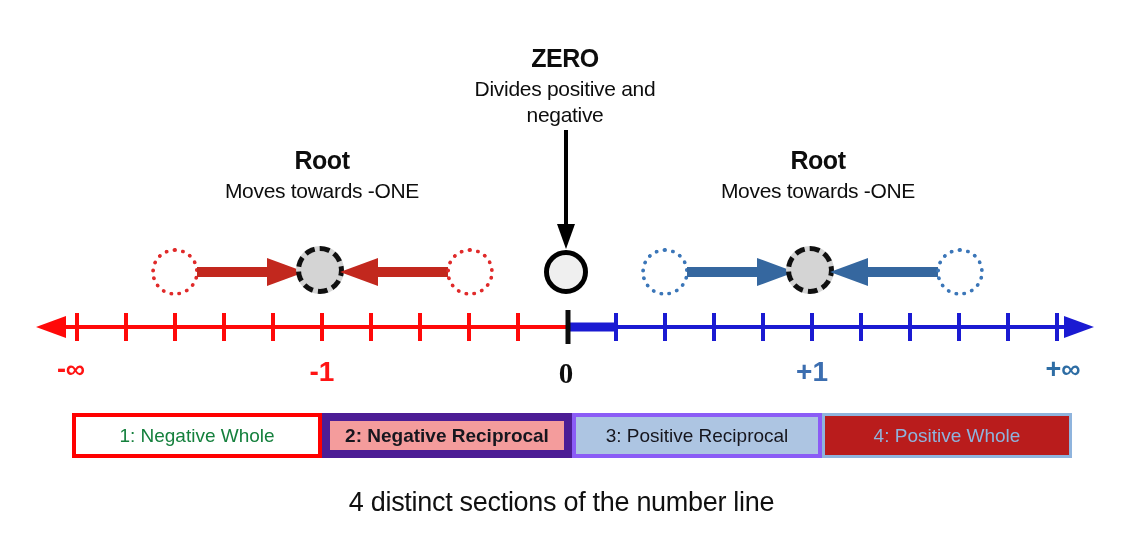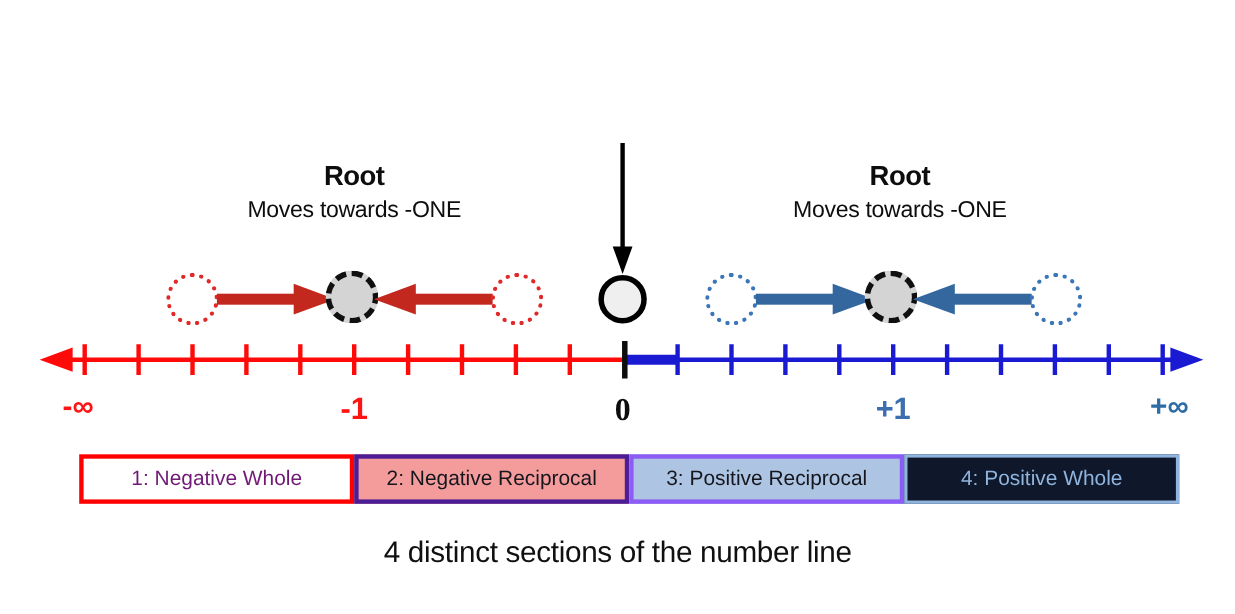--- a/index.html
+++ b/index.html
@@ -29,42 +29,46 @@
   .gray-dash { width: 48px; height: 48px; border: 5px dashed #101010; background: #d4d4d4; }
   .zero-circle { width: 44px; height: 44px; border: 5px solid #000000; background: #efefef; }
 
   
   .legend { left: 72px; top: 413px; display: flex; }
   .legend .box {
     width: 250px; height: 45px;
     display: flex; align-items: center; justify-content: center;
     font-size: 19px;
   }
-  .box.s1 { background: #ffffff; border: 4px solid #ff0000; color: #701a75; }
-  .box.s2 { background: #f49c9c; border: 4px solid #4c1d95; color: #16161e; }
+  .box.s1 { background: #ffffff; border: 4px solid #ff0000; color: #15803d; }
+  .box.s2 { background: #f49c9c; border: 8px solid #4c1d95; color: #16161e; font-weight: bold; }
   .box.s3 { background: #adc5e2; border: 4px solid #8b5cf6; color: #16161e; }
-  .box.s4 { background: #0f172a; border: 3px solid #8fb4dd; color: #8fb4dd; }
+  .box.s4 { background: #b91c1c; border: 3px solid #8fb4dd; color: #8fb4dd; }
 
   
   .nl-label { font-weight: bold; text-align: center; }
   .lbl-neginf { left: 36px;  top: 354px; width: 70px; font-size: 27px; color: #ff1414; }
   .lbl-negone { left: 292px; top: 356px; width: 60px; font-size: 28px; color: #ff1414; }
   .lbl-zero   { left: 536px; top: 357px; width: 60px; font-size: 29px; color: #0d0d0d;
                 font-family: "Liberation Serif", serif; }
   .lbl-posone { left: 782px; top: 356px; width: 60px; font-size: 28px; color: #3c6eb0; }
   .lbl-posinf { left: 1028px; top: 354px; width: 70px; font-size: 27px; color: #2e6da4; }
 
   .caption { left: 0; top: 487px; width: 1123px; text-align: center;
              font-size: 27px; color: #101010; letter-spacing: -0.3px; }
 </style>
 </head>
 <body>
 
 <div class="stage">
 
+  <div class="abs annot zero-annot">
+    <div class="t">ZERO</div>
+    <div class="s">Divides positive and negative</div>
+  </div>
 
   <svg class="abs" style="left:551px; top:126px;" width="30" height="128">
     <line x1="15" y1="4" x2="15" y2="102" stroke="#000000" stroke-width="4"></line>
     <polygon points="6,98 24,98 15,123" fill="#000000"></polygon>
   </svg>
 
   <div class="abs annot root-left">
     <div class="t">Root</div>
     <div class="s">Moves towards -ONE</div>
   </div>

